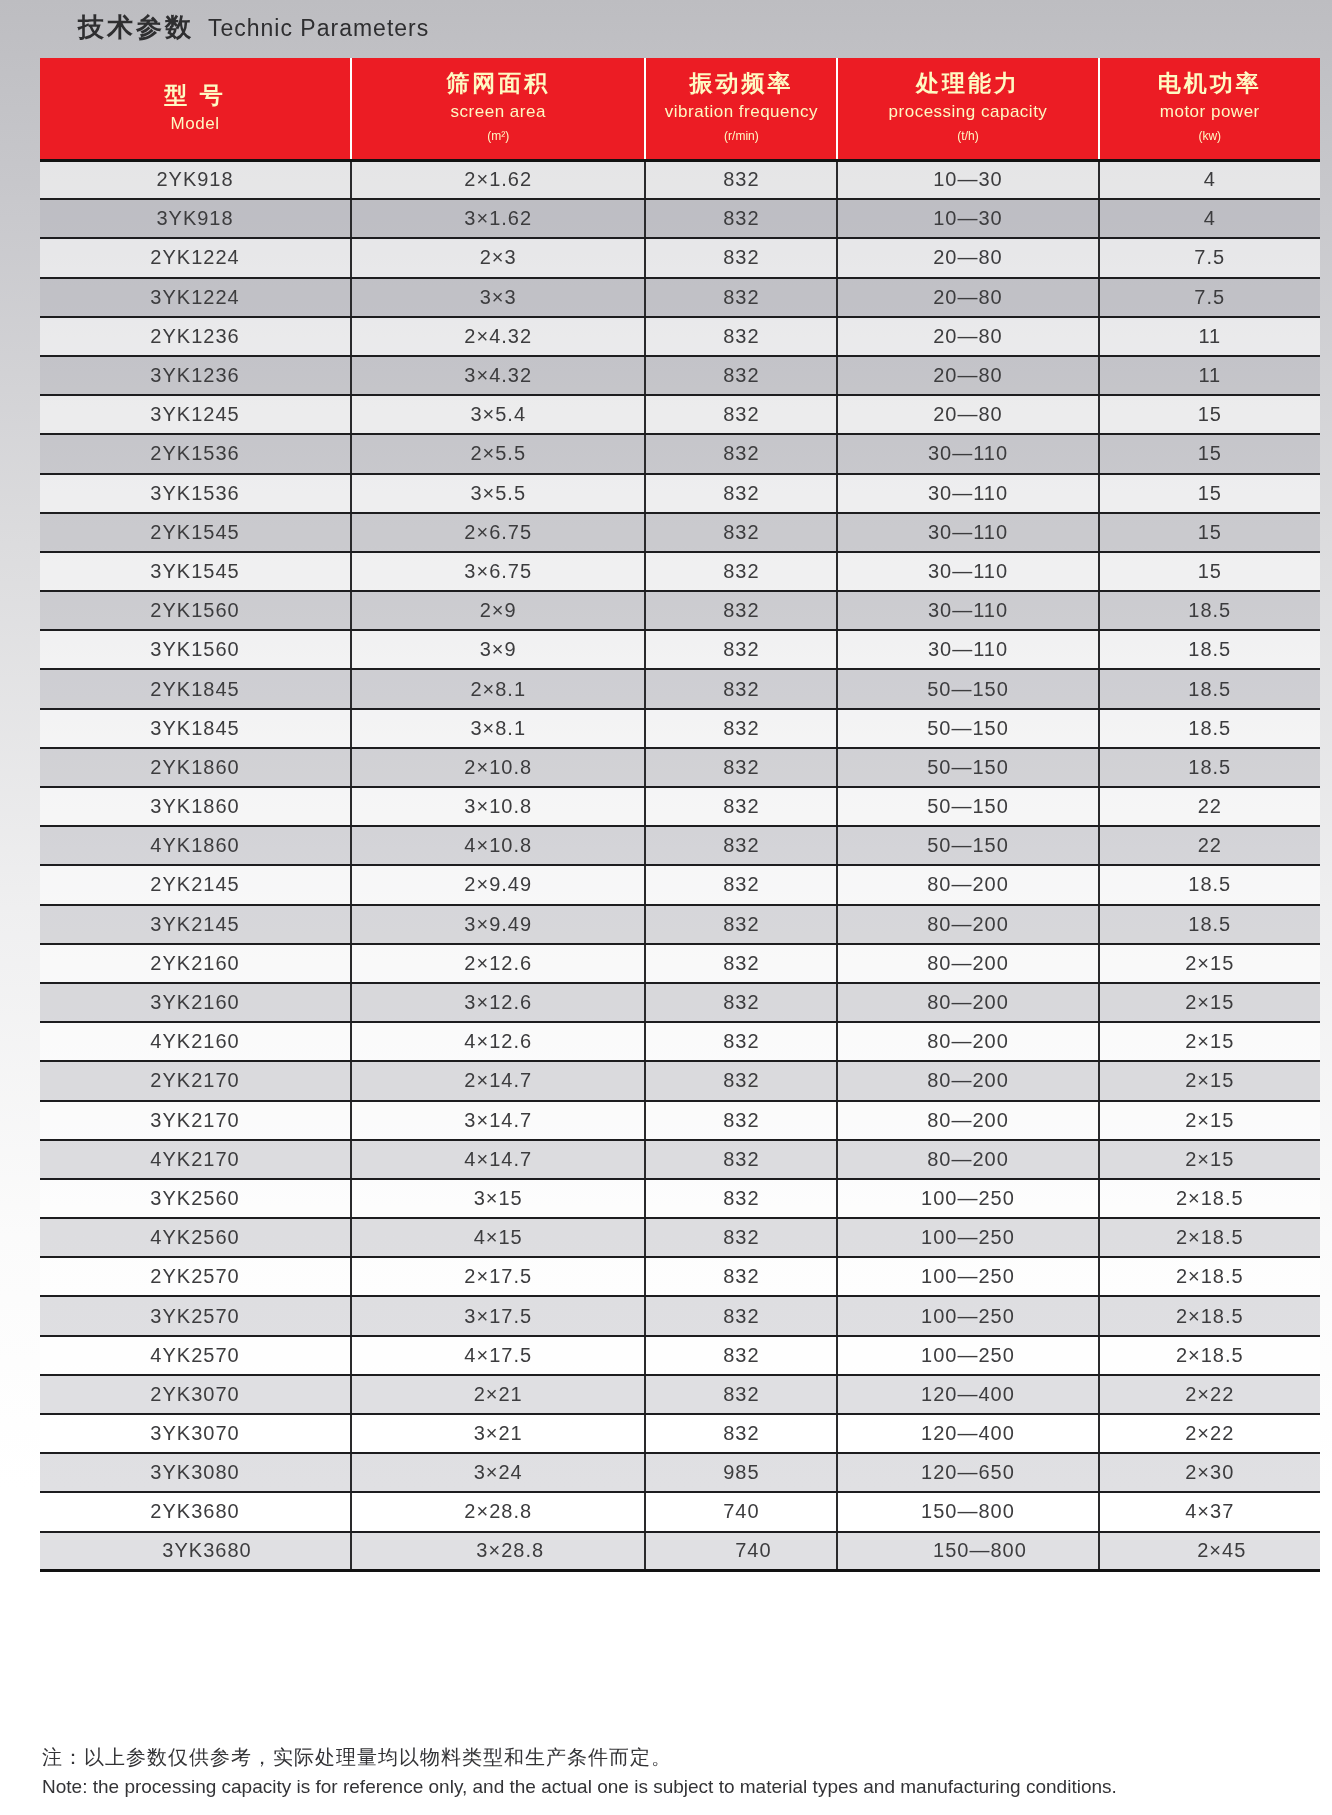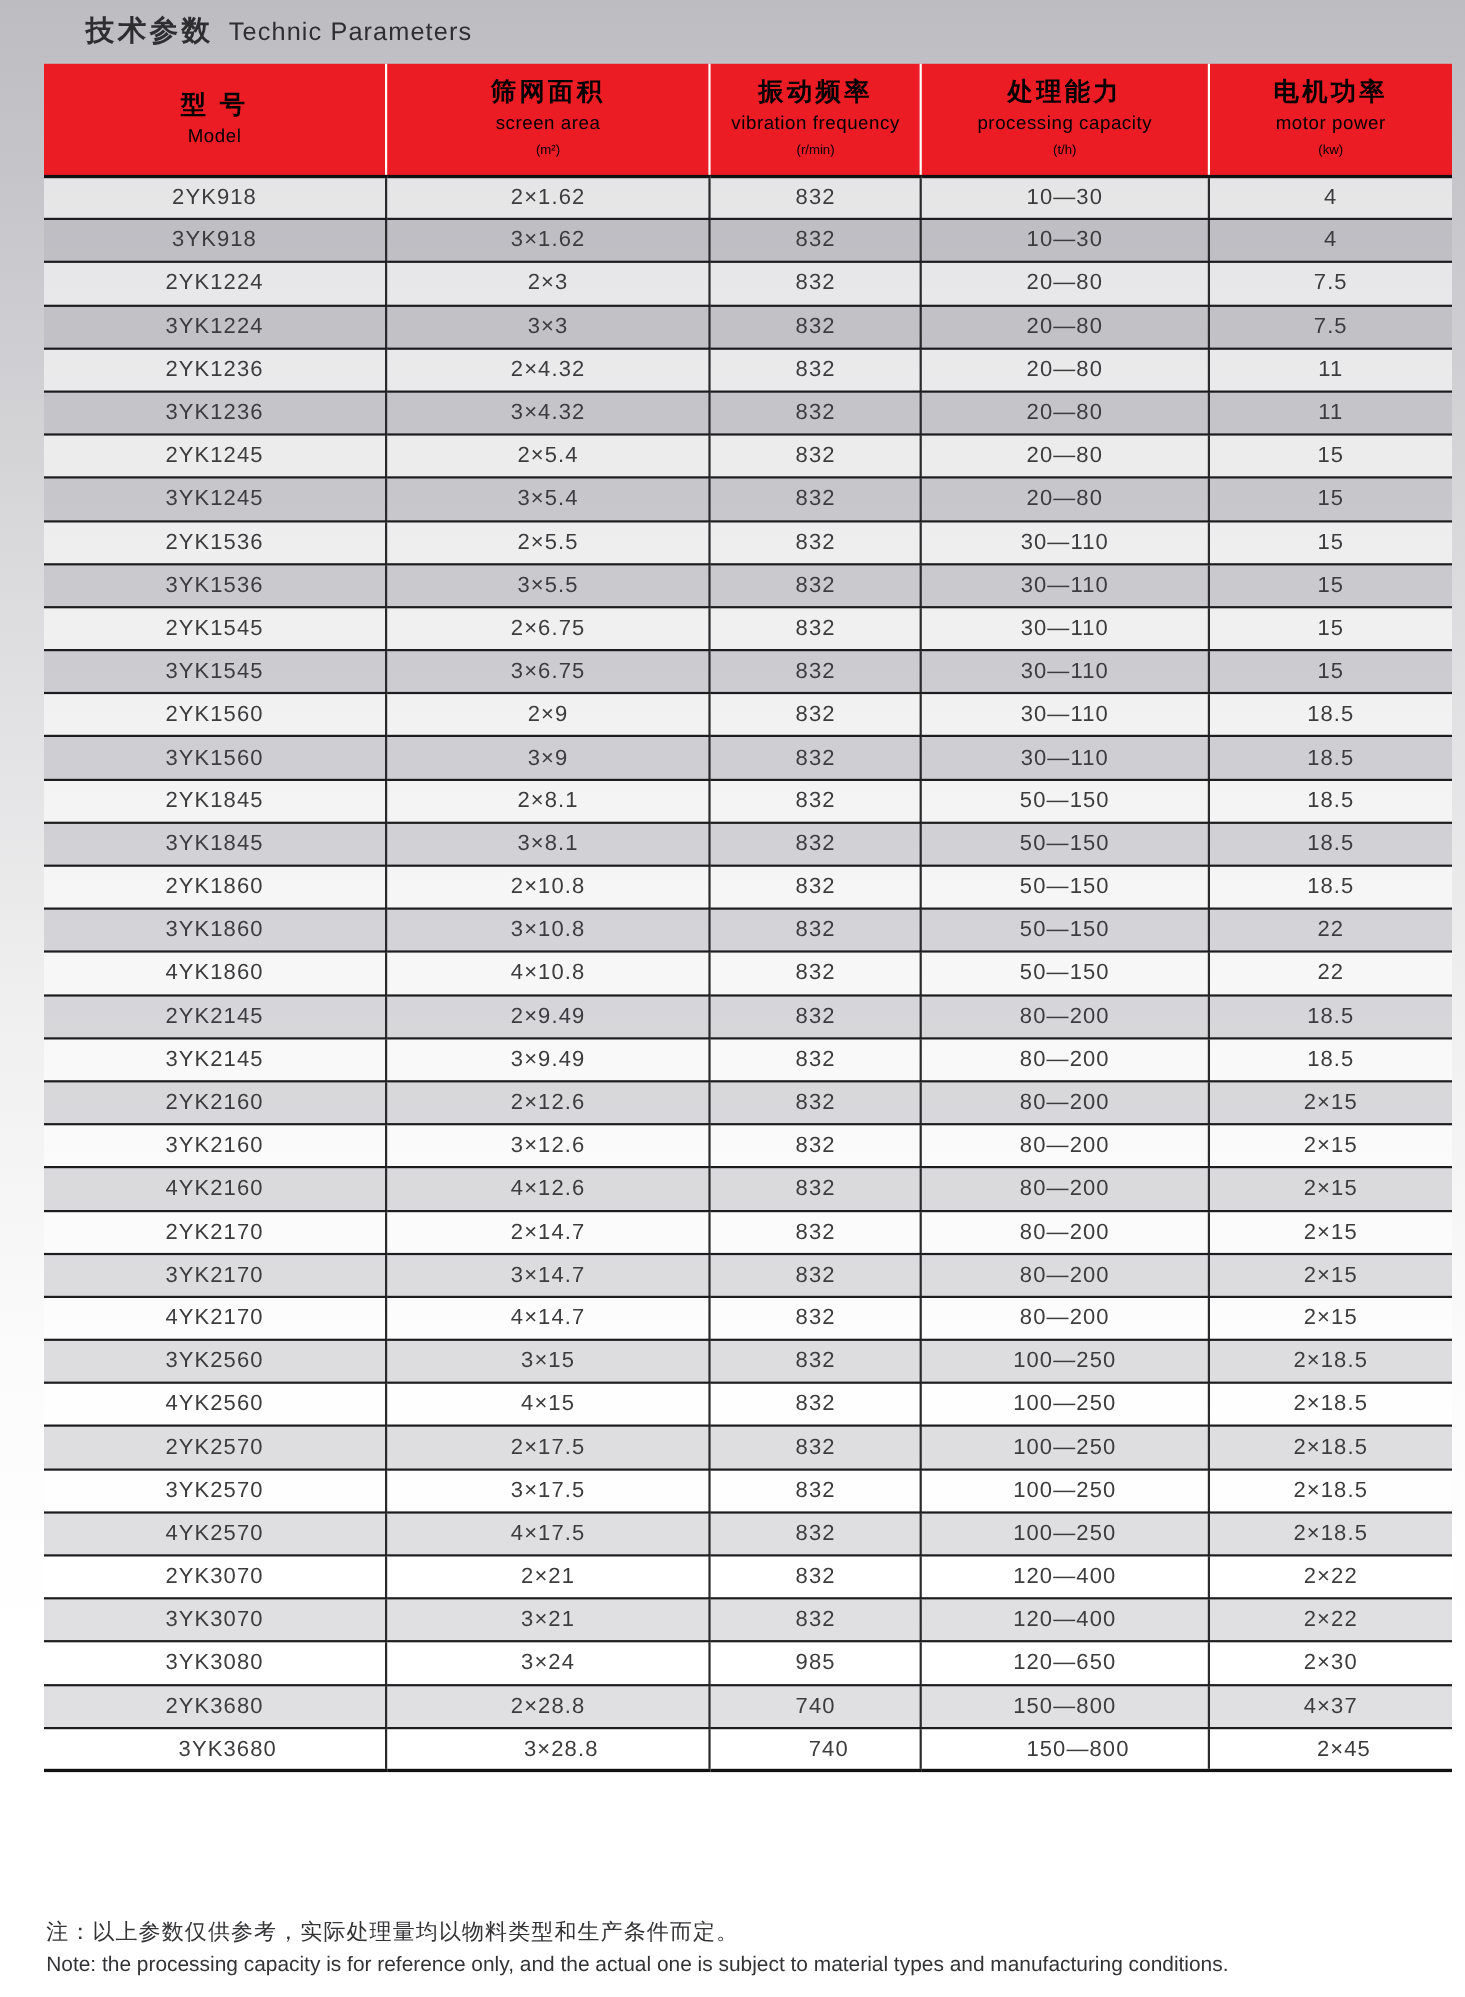--- a/index.html
+++ b/index.html
@@ -32,21 +32,21 @@
     position: absolute;
     top: 58px;
     left: 40px;
     width: 1280px;
     border-collapse: collapse;
     table-layout: fixed;
   }
 
   thead th {
     background: var(--header-red, #ec1c24);
-    color: #000000;
+    color: #fef9c3;
     height: 102px;
     padding: 0;
     border-right: 2px solid #ffffff;
     border-bottom: 3px solid #121212;
     font-weight: normal;
   }
   thead th:last-child { border-right: none; }
 
   .hwrap {
     display: flex;
@@ -173,27 +173,20 @@
           <td>11</td>
         </tr>
         <tr>
           <td>3YK1236</td>
           <td>3×4.32</td>
           <td>832</td>
           <td>20—80</td>
           <td>11</td>
         </tr>
         <tr>
-          <td>2YK1245</td>
-          <td>2×5.4</td>
-          <td>832</td>
-          <td>20—80</td>
-          <td>15</td>
-        </tr>
-        <tr>
           <td>3YK1245</td>
           <td>3×5.4</td>
           <td>832</td>
           <td>20—80</td>
           <td>15</td>
         </tr>
         <tr>
           <td>2YK1536</td>
           <td>2×5.5</td>
           <td>832</td>

